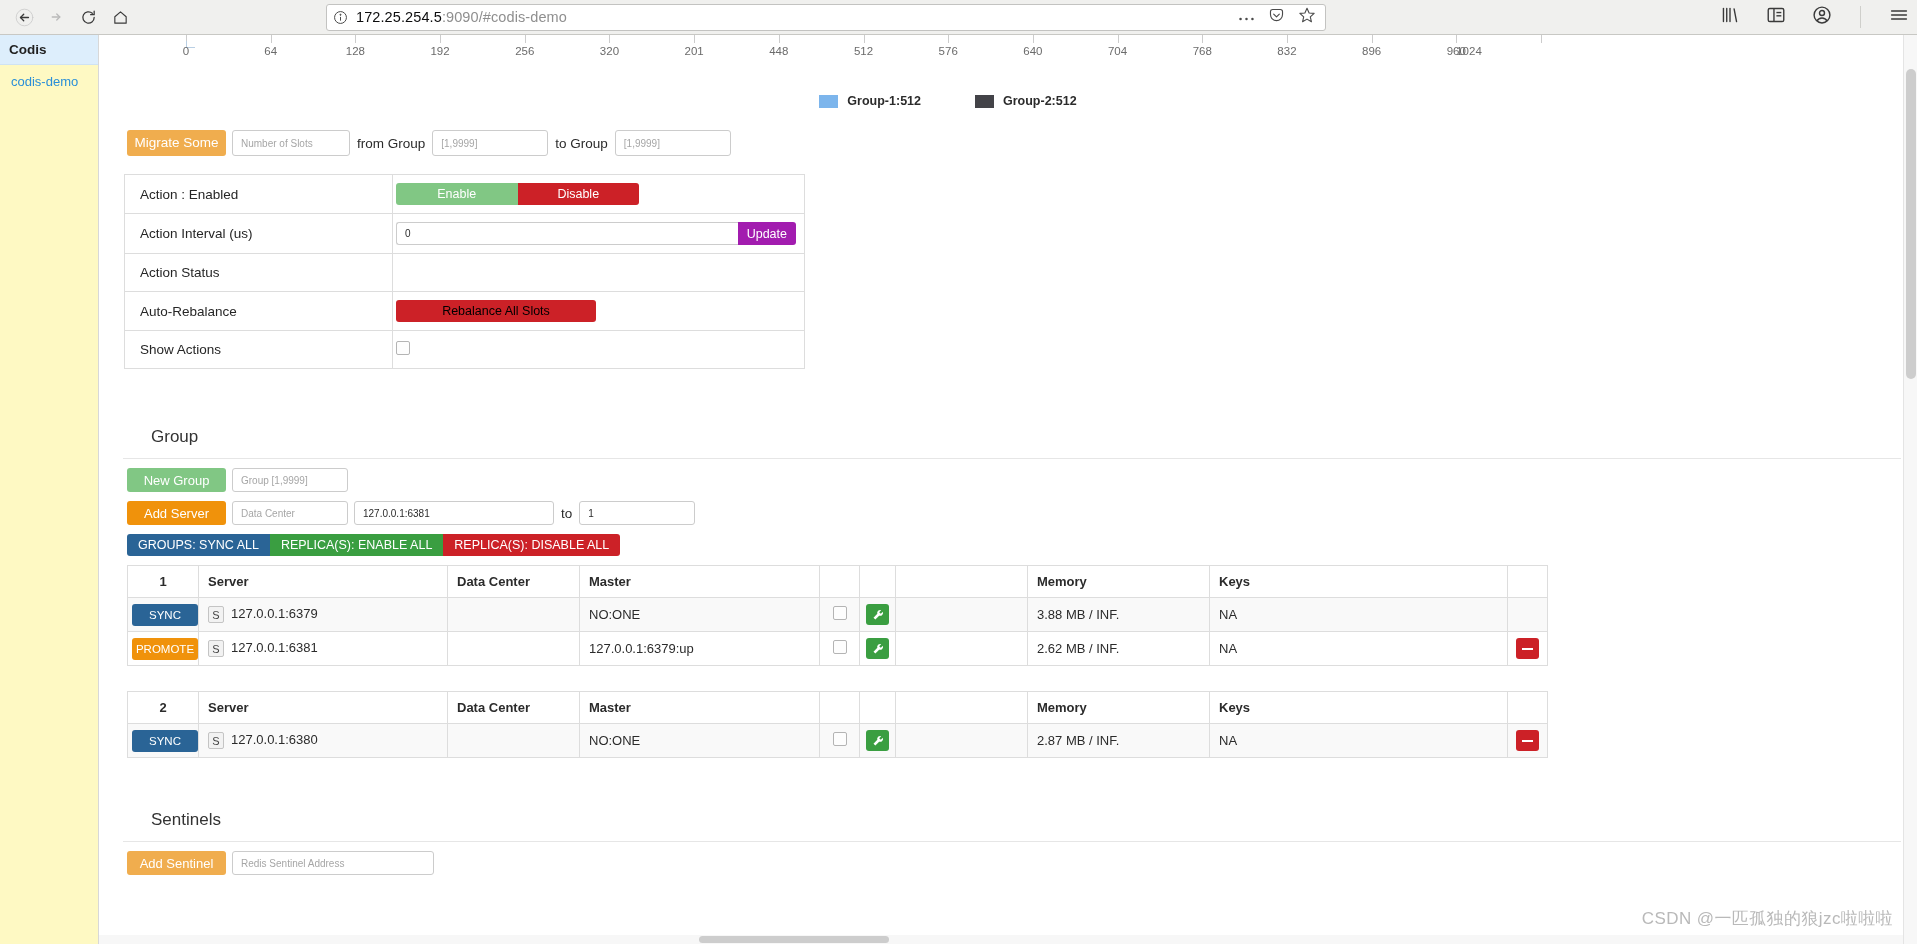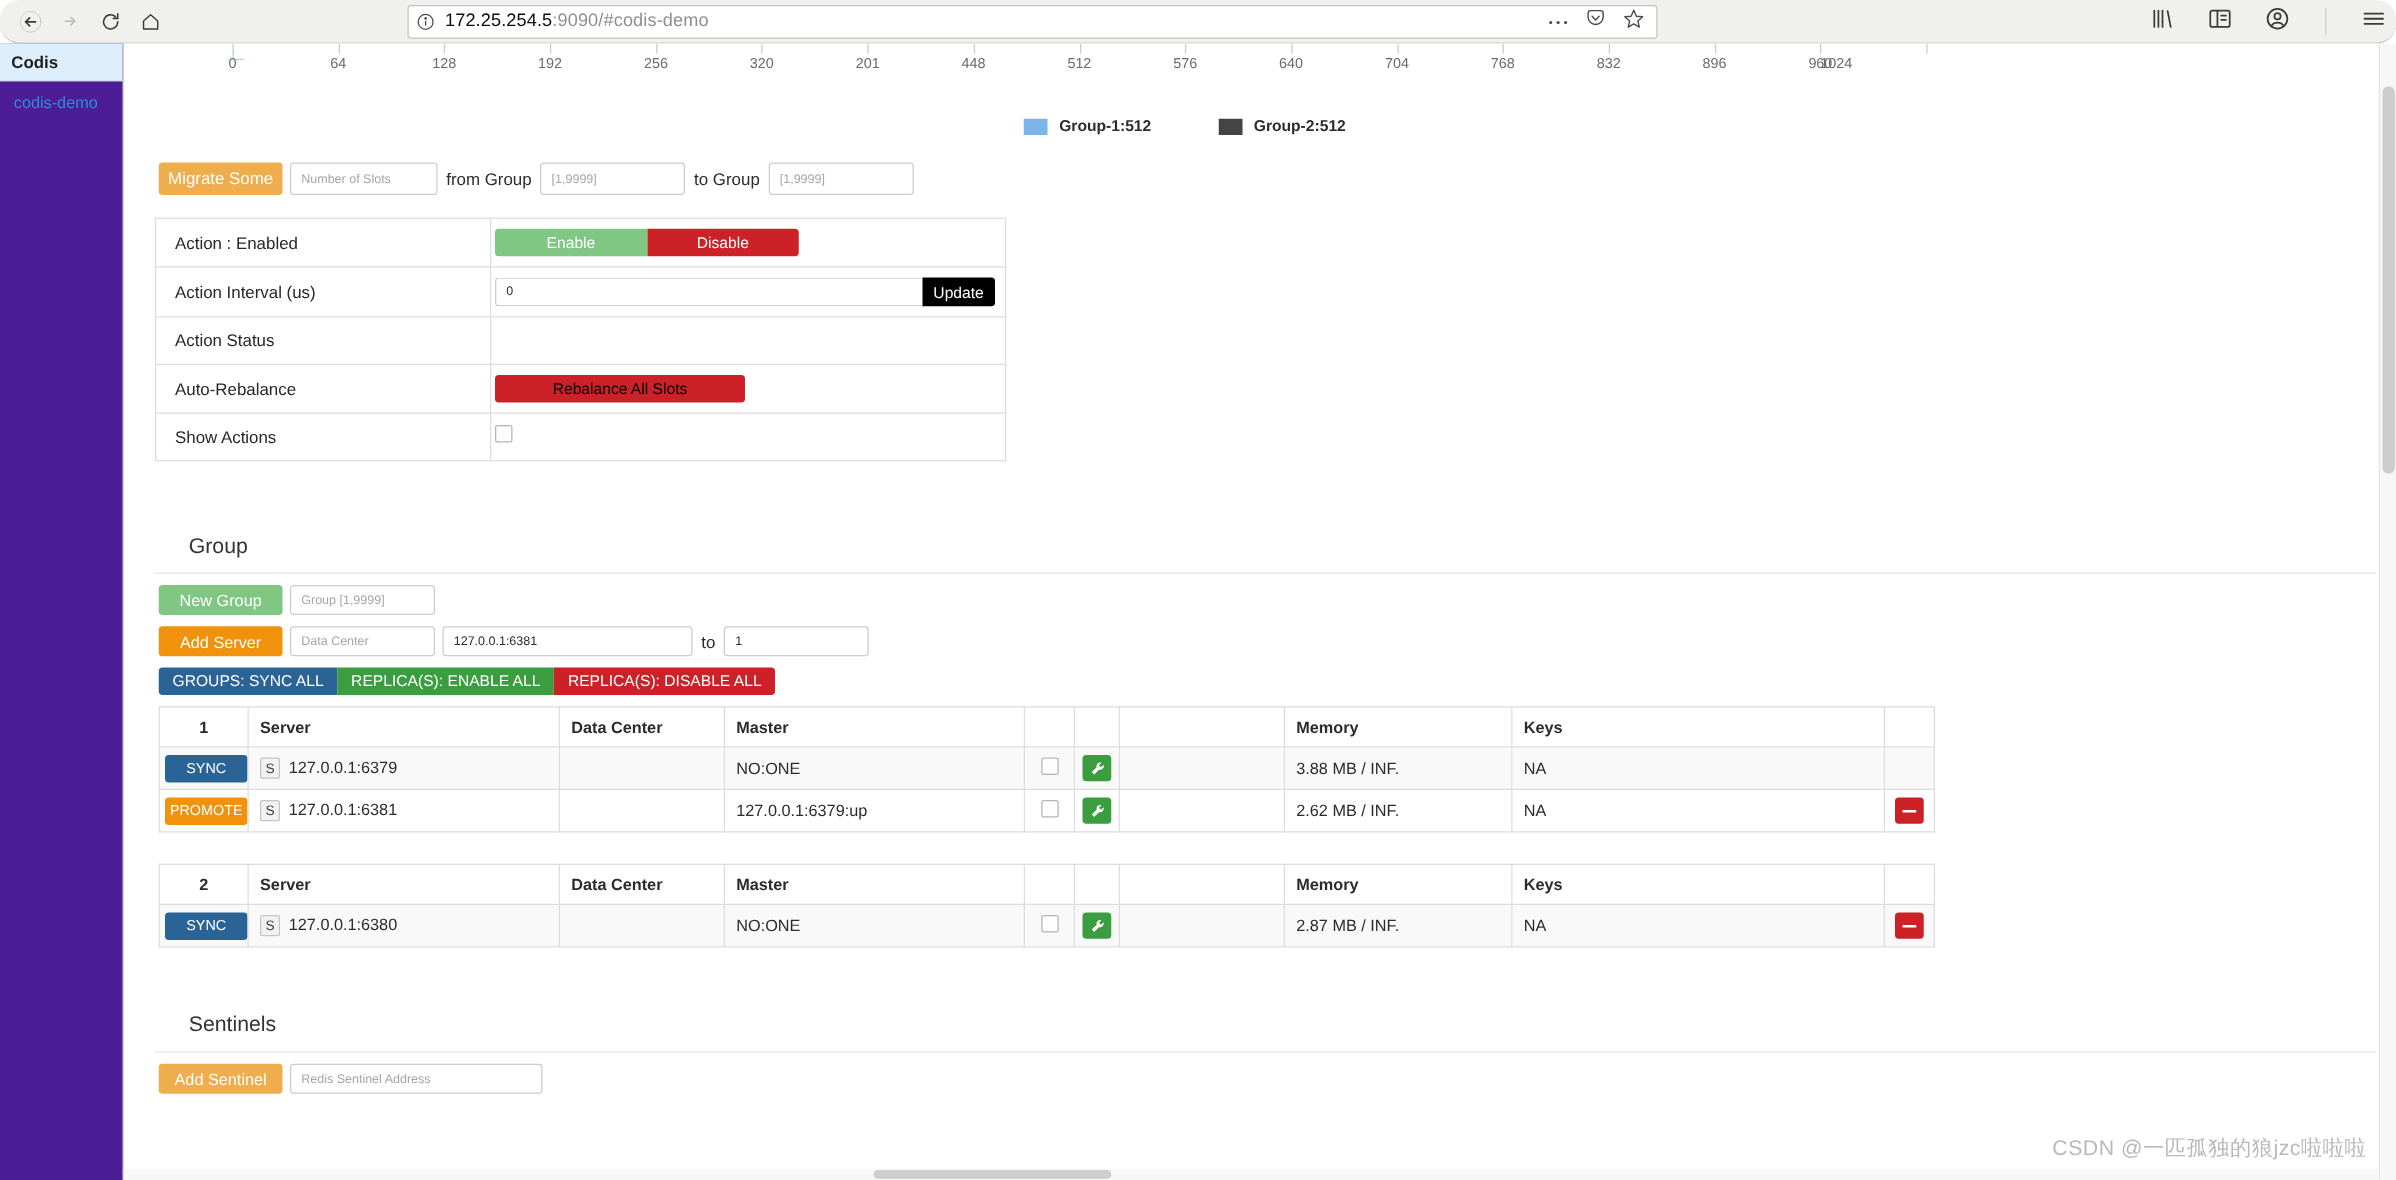--- a/index.html
+++ b/index.html
@@ -13,21 +13,20 @@
 
   
   #browser-chrome {
     height: 35px;
     background: #f0f0ee;
     border-bottom: 1px solid #c8c8c4;
     display: flex;
     align-items: center;
     padding: 0 8px;
     position: relative;
-    border-radius: 16px;
   }
   .nav-btn {
     width: 32px; height: 30px;
     display: flex; align-items: center; justify-content: center;
     color: #3a3a3a;
     flex: 0 0 auto;
   }
   .nav-btn.disabled { color: #b9b9b9; }
   .nav-btn svg { display: block; }
 
@@ -73,21 +72,21 @@
     display: flex;
     height: 909px;
     position: relative;
   }
 
   
   #sidebar {
     width: 99px;
     flex: 0 0 99px;
     border-right: 1px solid #d8d8d8;
-    background: #4c1d95;
+    background: #fef9c3;
     padding-top: 0;
   }
   #sidebar-header {
     background: #ddeefc;
     padding: 7px 9px;
     font-size: 13.5px;
     font-weight: bold;
     color: #1f1f1f;
     border-bottom: 1px solid #cfe3f3;
   }
@@ -236,21 +235,21 @@
 
   .input-group { display: flex; width: 400px; }
   .input-group .txt-input {
     flex: 1 1 auto;
     border-radius: 3px 0 0 3px;
     border-right: none;
     height: 23px;
   }
   .input-group .addon {
     flex: 0 0 auto;
-    background: #000000;
+    background: #a21caf;
     color: #ffffff;
     font-size: 12.5px;
     display: flex; align-items: center; justify-content: center;
     padding: 0 9px;
     border-radius: 0 3px 3px 0;
     cursor: pointer;
     height: 23px;
   }
 
   .chk {

